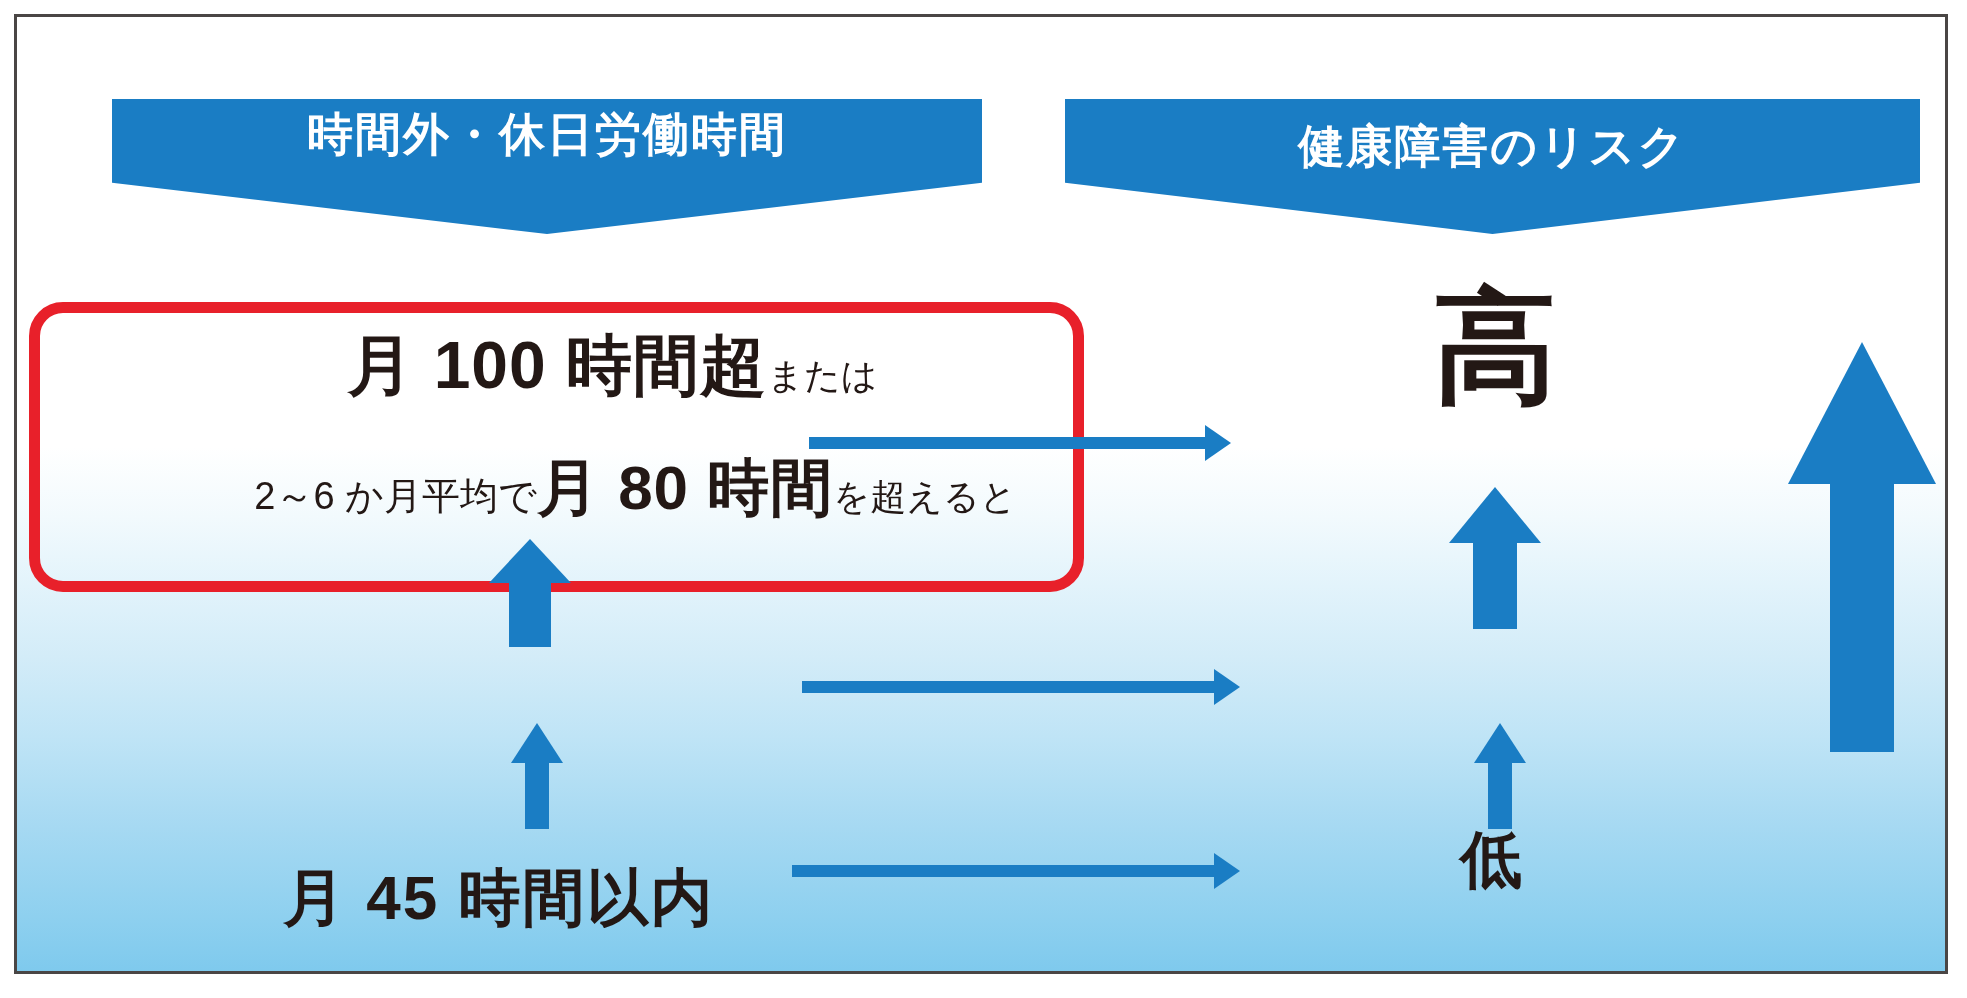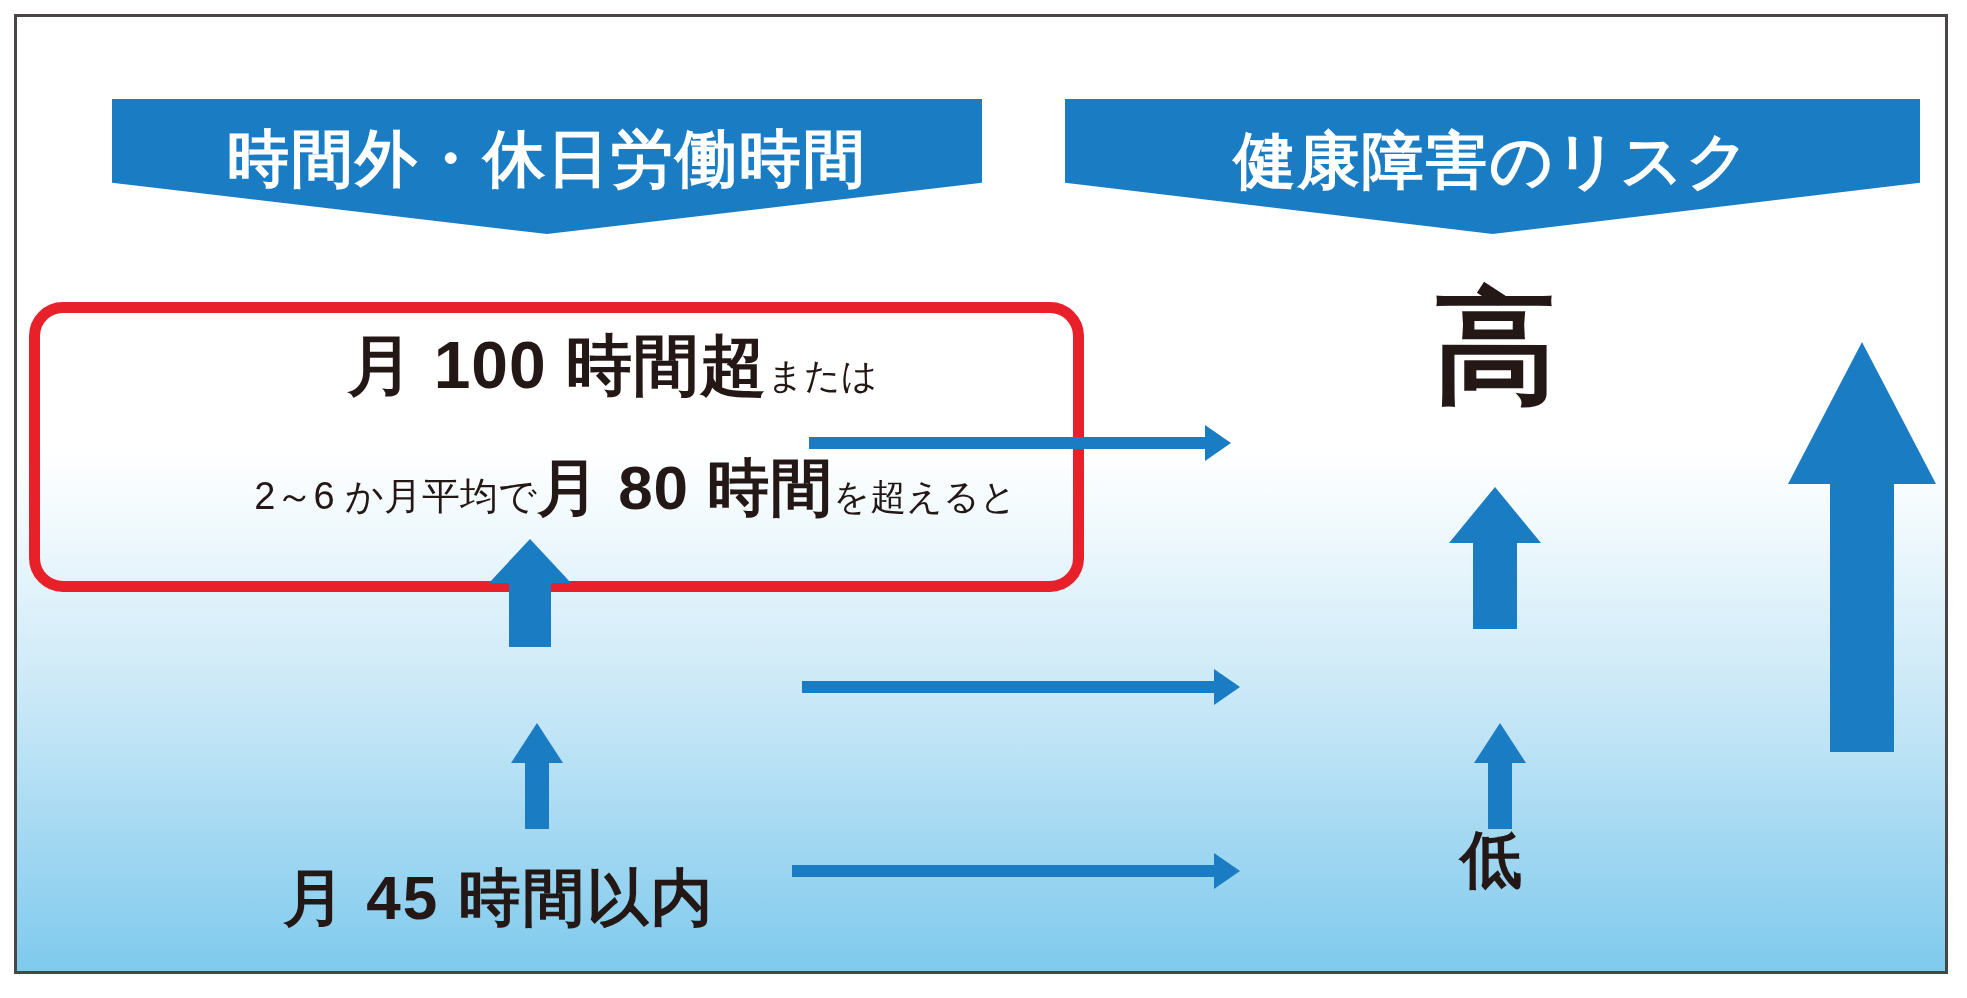--- a/index.html
+++ b/index.html
@@ -54,31 +54,30 @@
     box-sizing: border-box;
   }
   .banner span {
     display: block;
   }
   #banner-left {
     left: 95px;
     top: 82px;
     width: 870px;
     height: 135px;
-    font-size: 62px;
-    padding-top: 29px;
+    font-size: 46px;
+    padding-top: 12px;
   }
   #banner-right {
     left: 1048px;
     top: 82px;
     width: 855px;
     height: 135px;
-    font-size: 62px;
-    padding-top: 36px;
-    font-family: Liberation Mono, monospace;
+    font-size: 46px;
+    padding-top: 24px;
   }
 
   
   .redbox {
     position: absolute;
     left: 12px;
     top: 285px;
     width: 1055px;
     height: 290px;
     border: 11px solid #e8202a;

